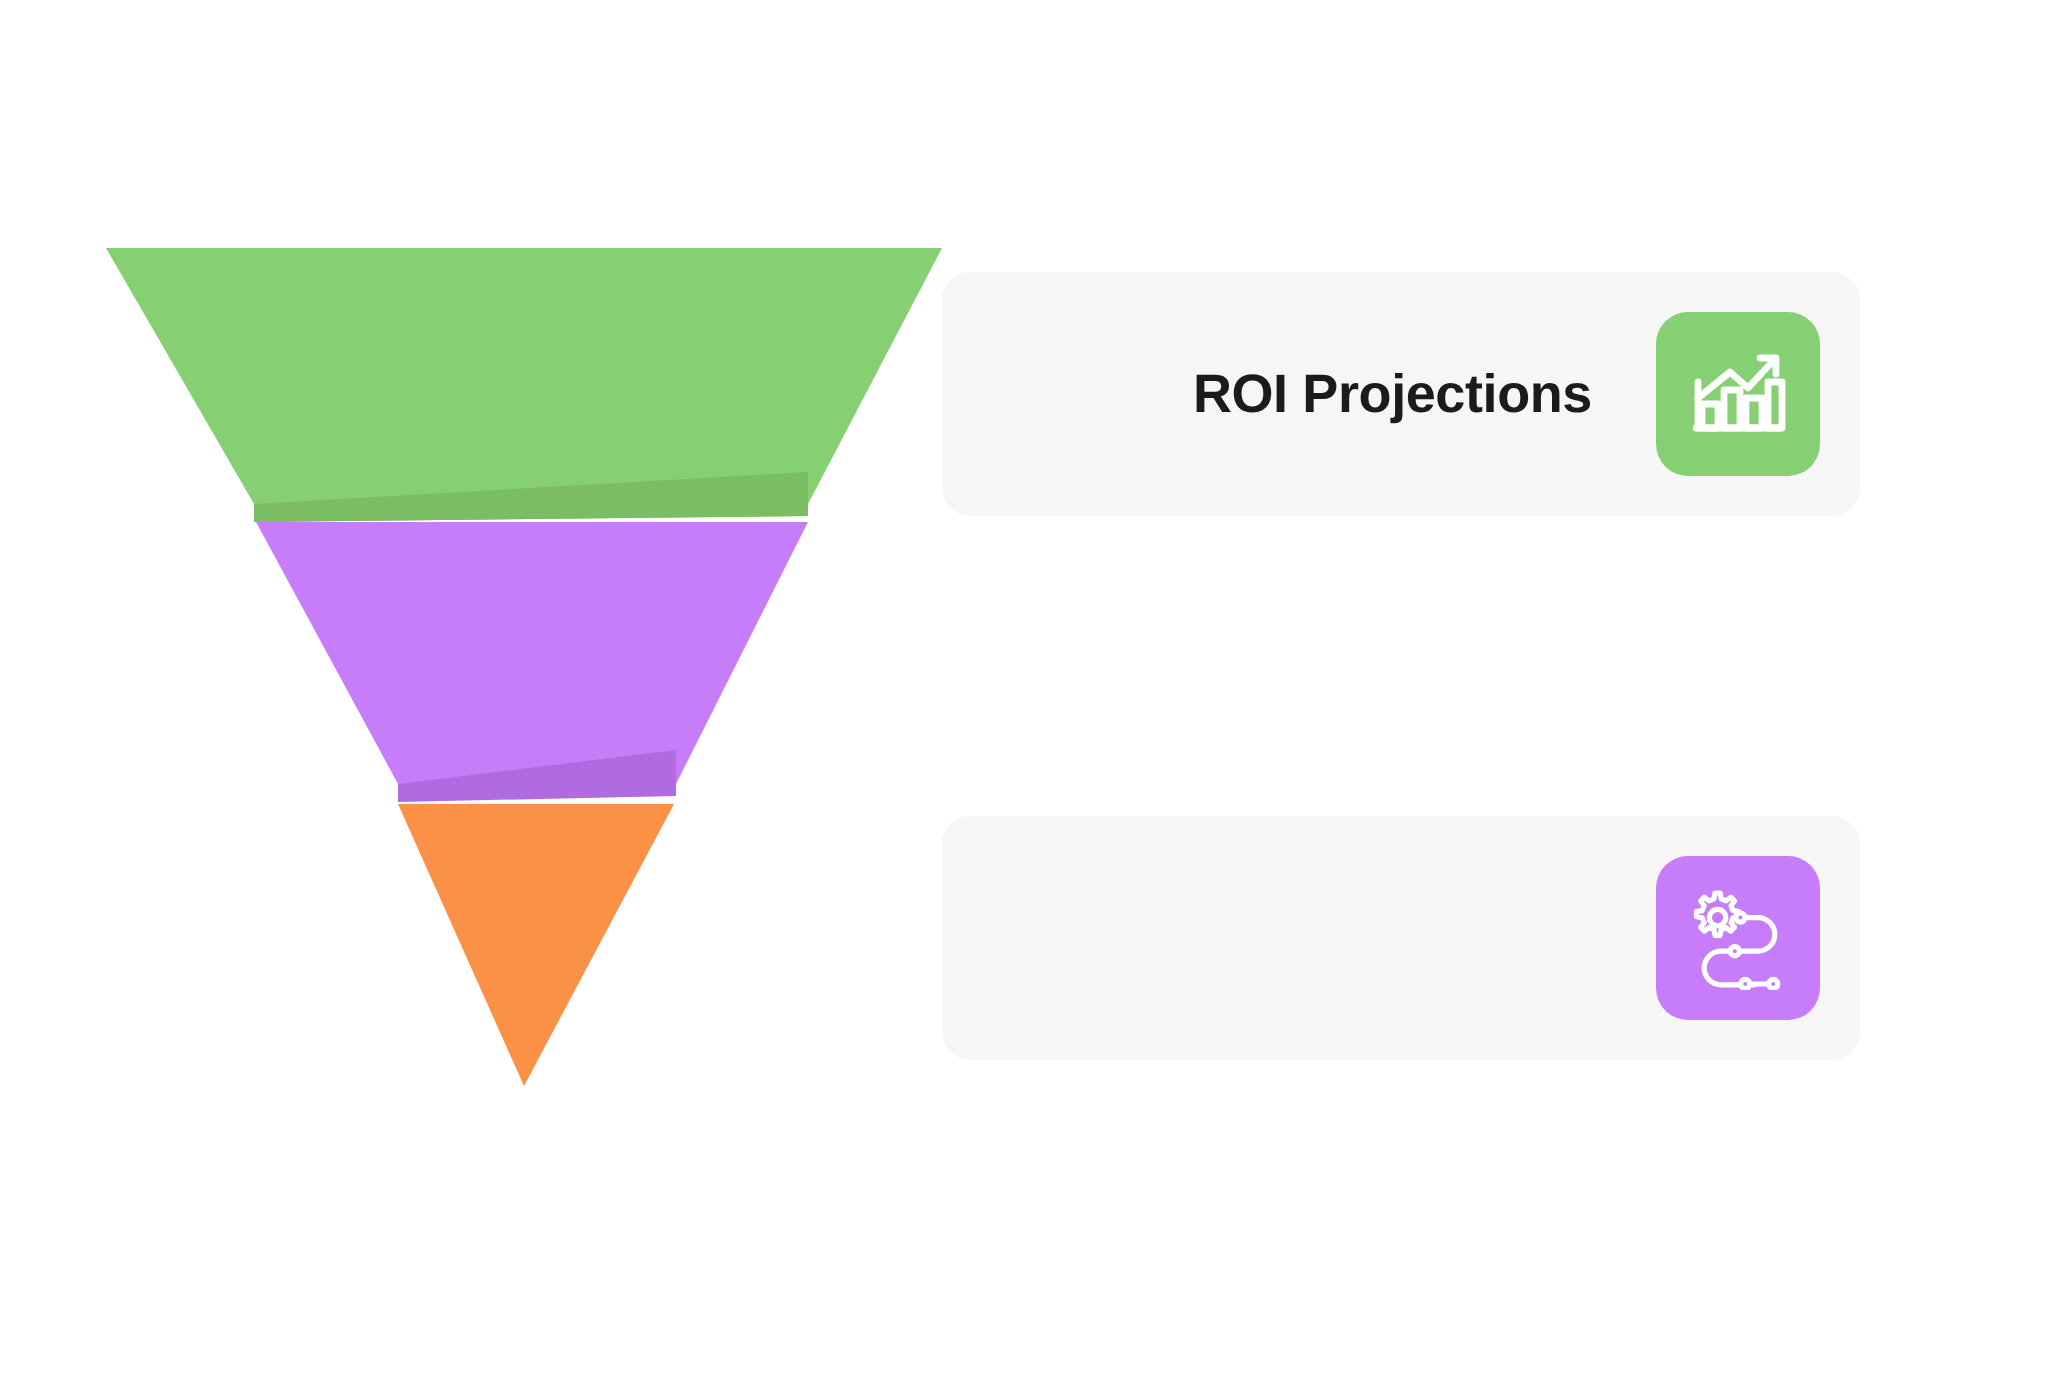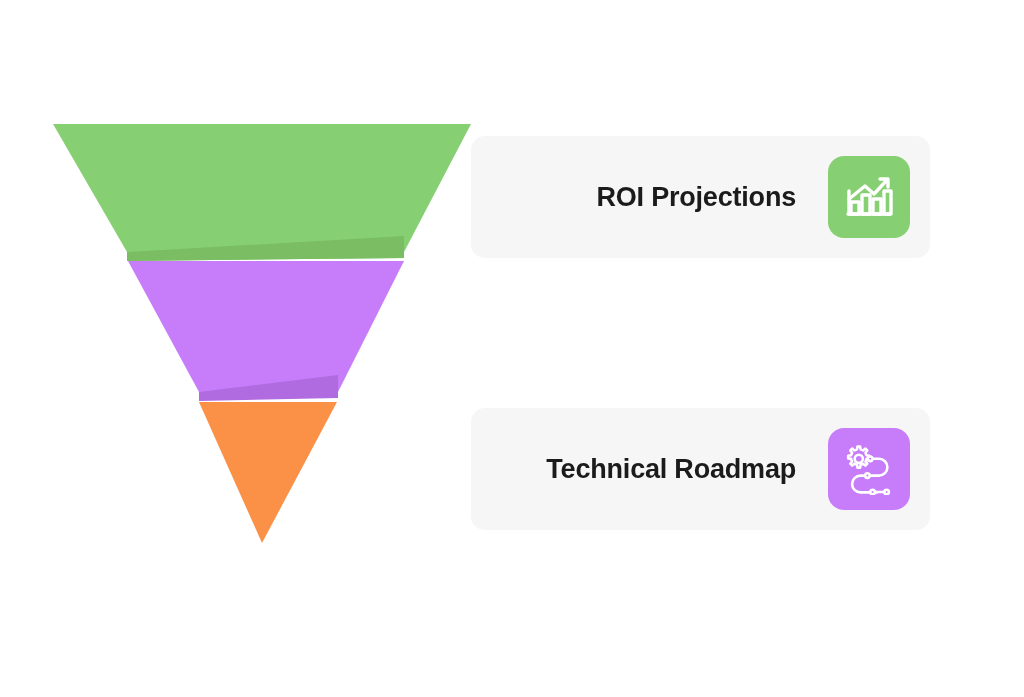--- a/index.html
+++ b/index.html
@@ -113,21 +113,20 @@
 
             <path d="M6 28 L22 15 L31 23 L44 9"></path>
 
             <path d="M37 8 L45 8 L45 16"></path>
           </g>
         </svg>
       </div>
     </div>
 
     <div class="row">
-      <div class="row-label">Technical Roadmap</div>
       <div class="icon-tile" style="background:#c77dfa">
         <svg width="52" height="52" viewBox="0 0 52 52">
           <g fill="none" stroke="#ffffff" stroke-width="2.6" stroke-linecap="round" stroke-linejoin="round">
 
             <path d="M14.5 3.5 l2.6 0 0.5 2.9 2.5 1.0 2.3-1.8 1.9 1.9 -1.8 2.3 1.0 2.5 2.9 0.5 0 2.6 -2.9 0.5 -1.0 2.5 1.8 2.3 -1.9 1.9 -2.3-1.8 -2.5 1.0 -0.5 2.9 -2.6 0 -0.5-2.9 -2.5-1.0 -2.3 1.8 -1.9-1.9 1.8-2.3 -1.0-2.5 -2.9-0.5 0-2.6 2.9-0.5 1.0-2.5 -1.8-2.3 1.9-1.9 2.3 1.8 2.5-1.0 z"></path>
 
             <circle cx="15.8" cy="15.8" r="4.1"></circle>
 
             <path d="M28 15.8 H36 a8.4 8.4 0 0 1 0 16.8 H17.5 a8.4 8.4 0 0 0 0 16.8 H34"></path>
           </g>

